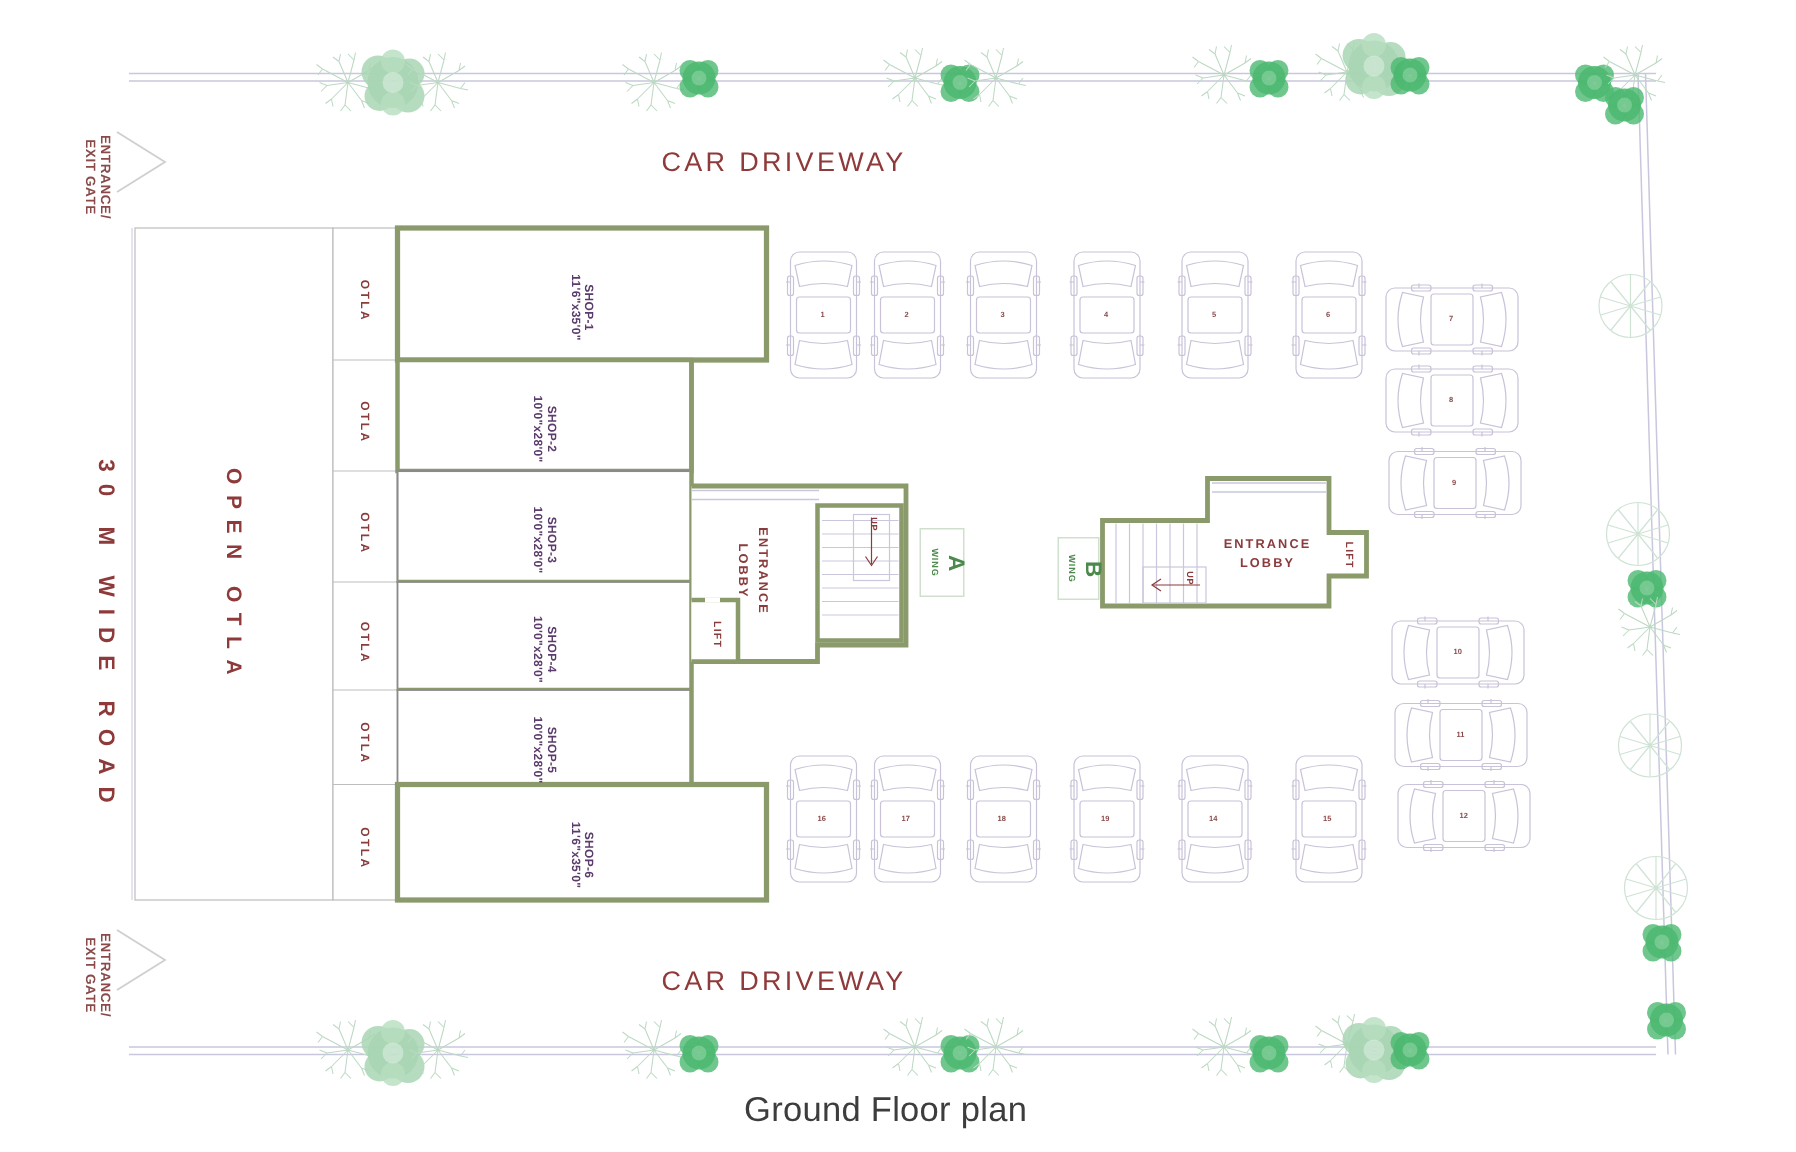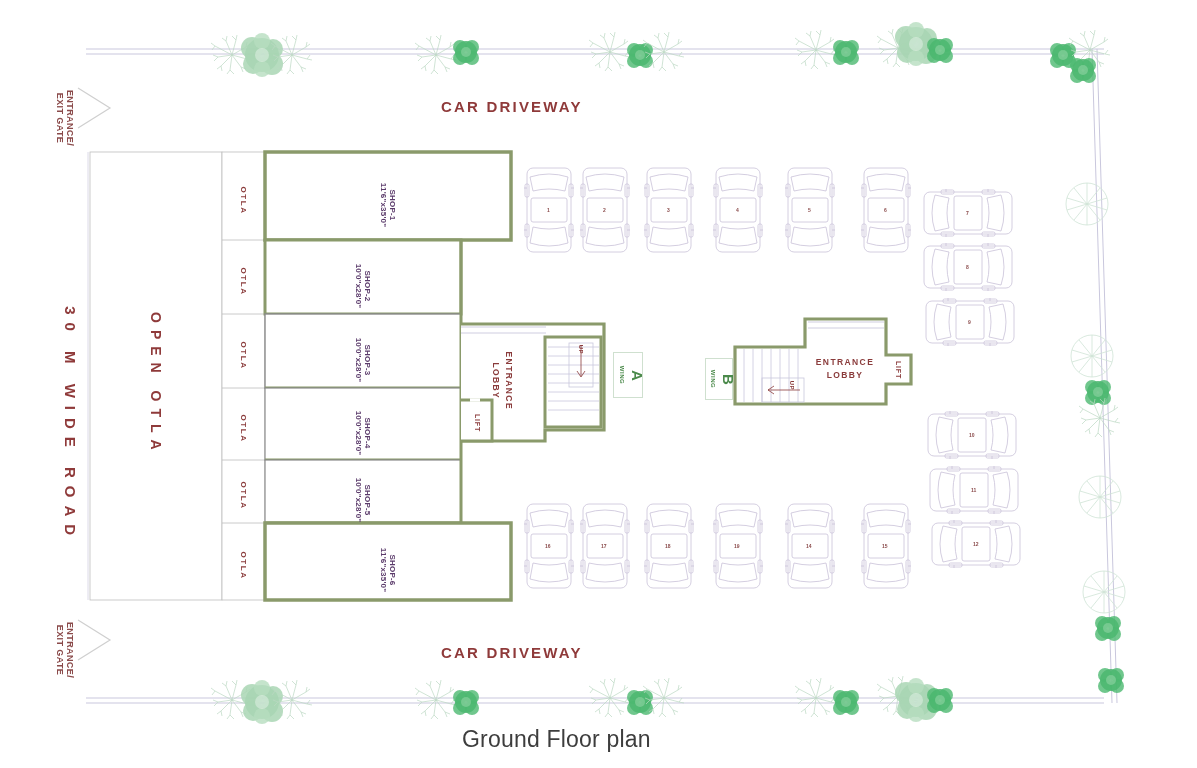--- a/index.html
+++ b/index.html
@@ -6,21 +6,21 @@
   body{width:1197px;height:768px;position:relative;overflow:hidden;
        font-family:"Liberation Sans",sans-serif;}
 
   #plan{position:absolute;left:0;top:0;width:1197px;height:768px;}
 
   .lbl{position:absolute;color:#8a3b3b;font-weight:bold;white-space:nowrap;
        letter-spacing:.5px;line-height:1.15;}
   .vert{transform-origin:50% 50%;}
 
   
-  .driveway{font-size:15px;letter-spacing:2.2px;color:#8f3a3a;font-weight:bold;}
+  .driveway{font-size:18px;letter-spacing:2.2px;color:#8f3a3a;font-weight:normal;}
 
   
   .road-cap{font-size:15px;letter-spacing:8px;color:#8f3a3a;font-weight:bold;}
   .otla-cap{font-size:14px;letter-spacing:7px;color:#8f3a3a;font-weight:bold;}
 
   
   .gate-cap{font-size:9px;letter-spacing:.4px;color:#8a4a4a;font-weight:bold;
             text-align:center;}
 
   
@@ -380,13 +380,13 @@
 <div class="num" style="left:971px;top:487px;">11</div>
 <div class="num" style="left:973px;top:541px;">12</div>
 
 <div class="num" style="left:545px;top:543px;">16</div>
 <div class="num" style="left:601px;top:543px;">17</div>
 <div class="num" style="left:665px;top:543px;">18</div>
 <div class="num" style="left:734px;top:543px;">19</div>
 <div class="num" style="left:806px;top:543px;">14</div>
 <div class="num" style="left:882px;top:543px;">15</div>
 
-<div class="title" style="left:462px;top:726px;">Ground Floor plan</div>
+<div class="title" style="left:496px;top:726px;">Ground Floor plan</div>
 
 </body></html>

